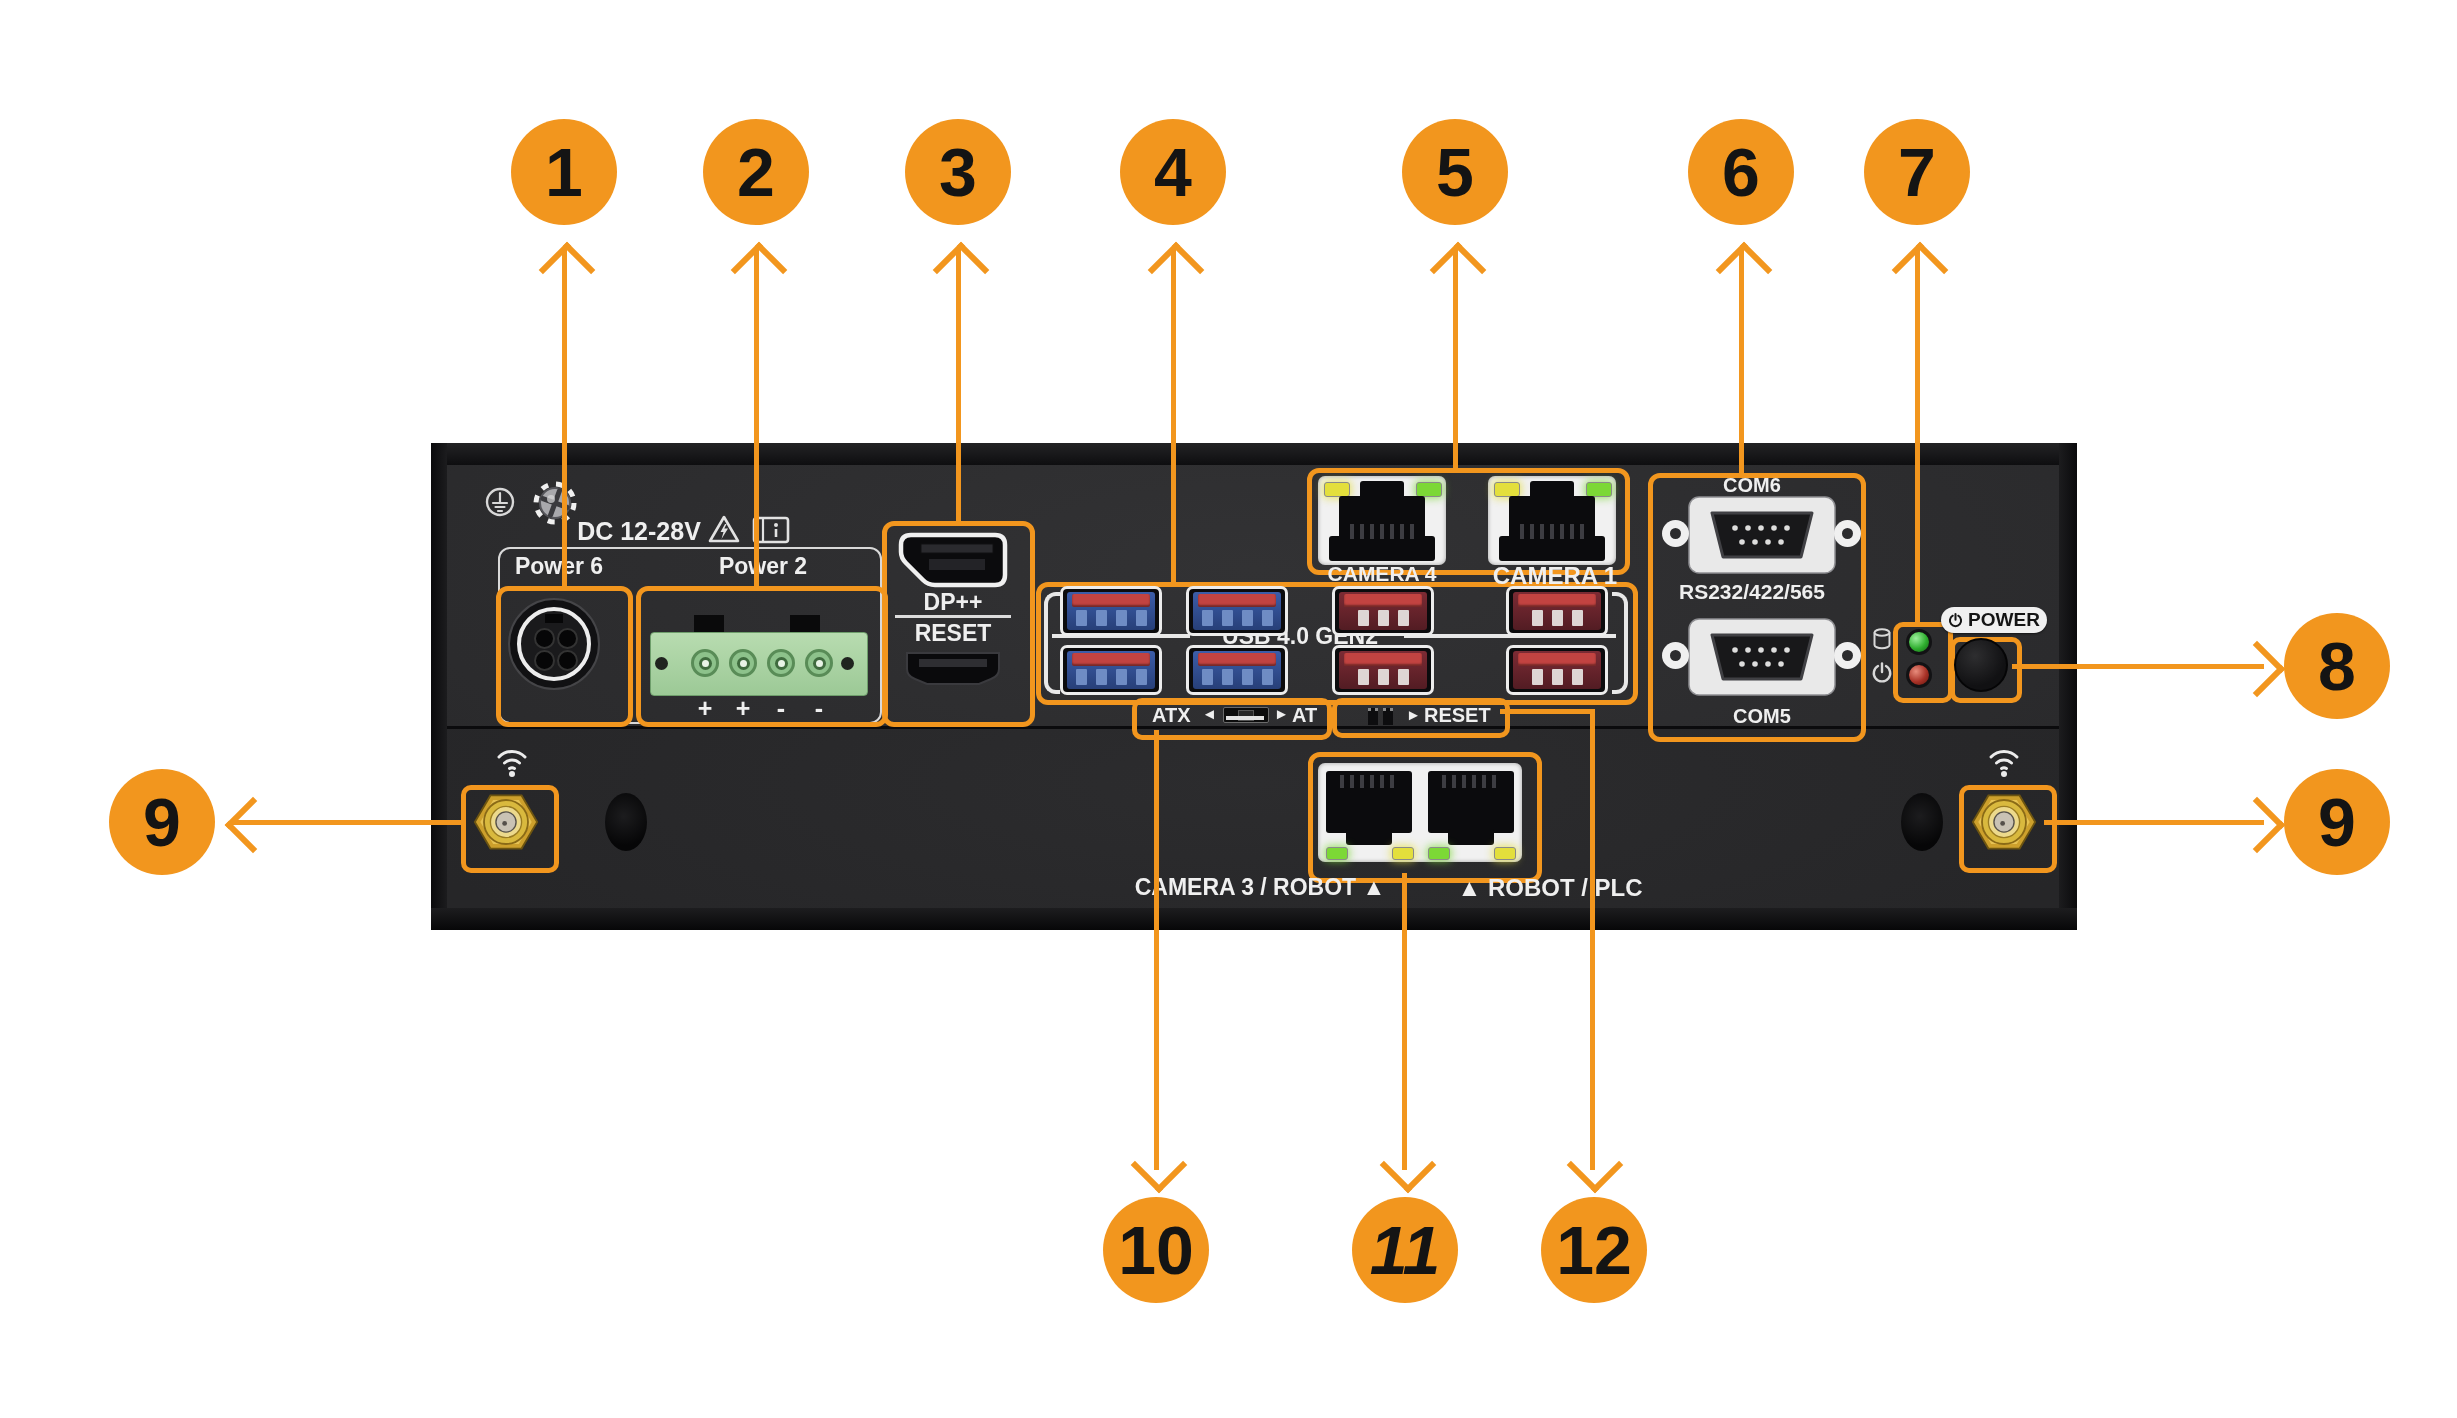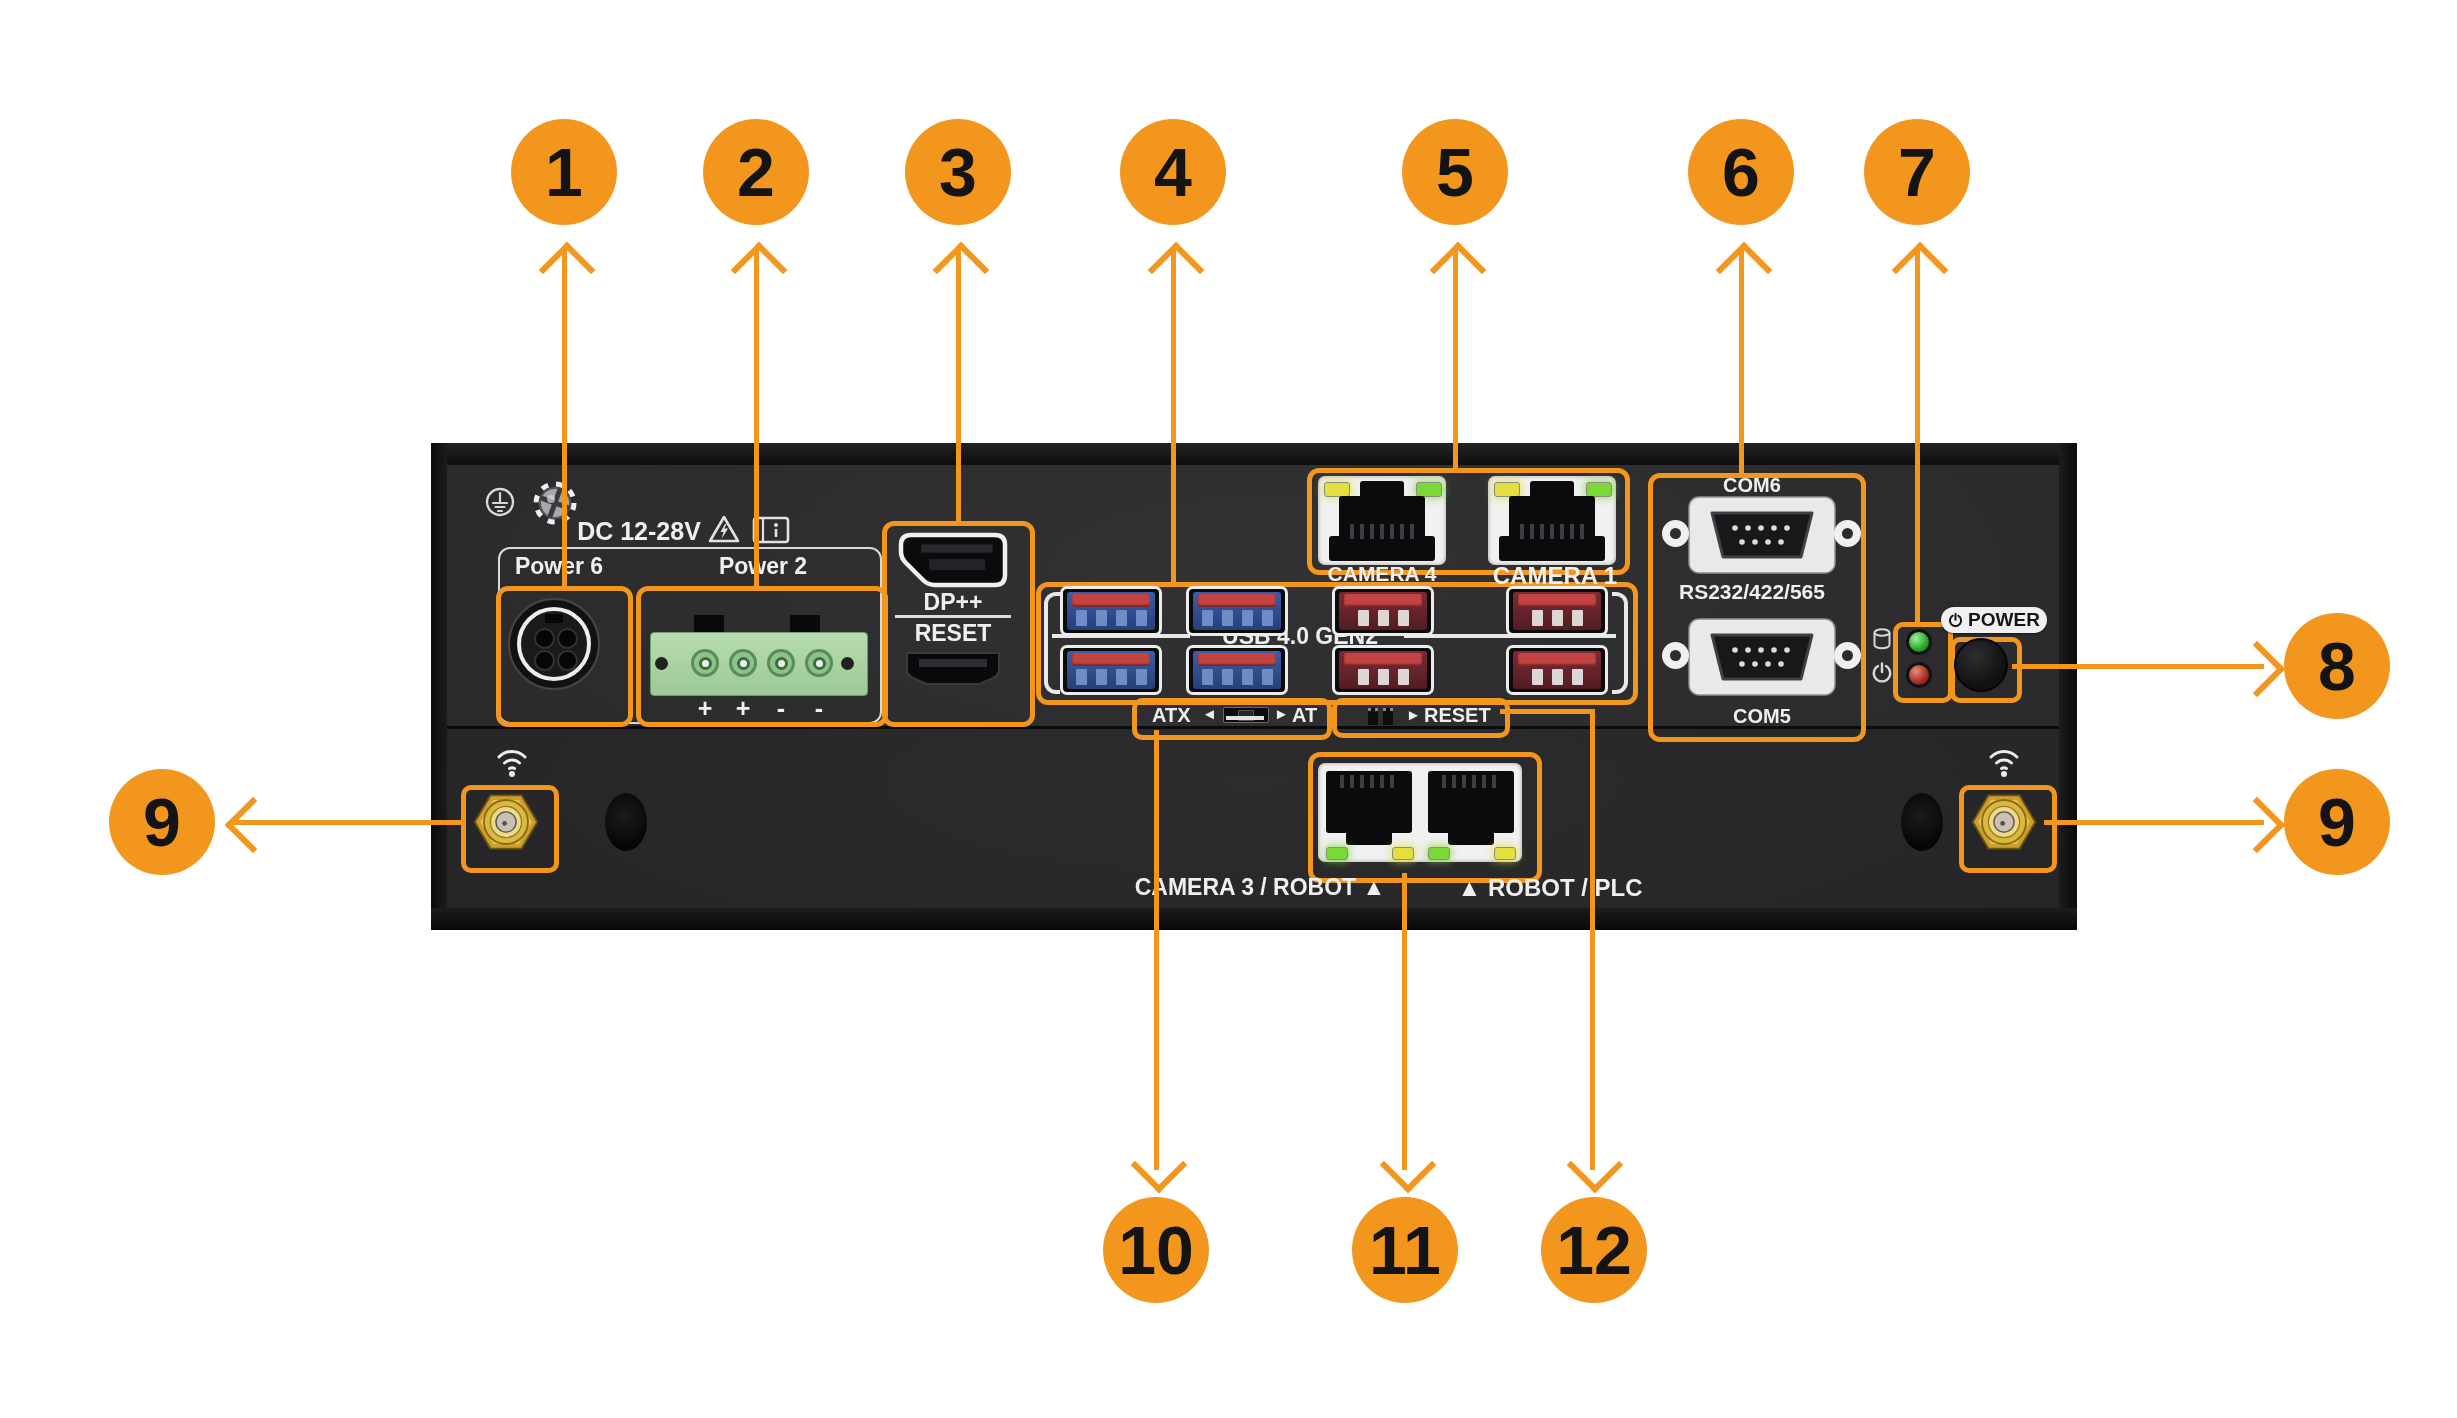--- a/index.html
+++ b/index.html
@@ -455,20 +455,20 @@
   <div class="ln" style="left:230px;top:820px;width:231px;height:5px;"></div>
   <div class="ch left" style="left:233px;top:805px;"></div>
   <div class="cc" style="left:109px;top:769px;">9</div>
 
   <div class="ln" style="left:1154px;top:730px;width:5px;height:440px;"></div>
   <div class="ch down" style="left:1139px;top:1145px;"></div>
   <div class="cc" style="left:1103px;top:1197px;">10</div>
 
   <div class="ln" style="left:1402px;top:873px;width:5px;height:297px;"></div>
   <div class="ch down" style="left:1388px;top:1145px;"></div>
-  <div class="cc" style="left:1352px;top:1197px;">11</div>
+  <div class="cc" style="left:1352px;top:1197px;font-style:italic;">11</div>
 
   <div class="ln" style="left:1500px;top:709px;width:95px;height:5px;"></div>
   <div class="ln" style="left:1590px;top:709px;width:5px;height:461px;"></div>
   <div class="ch down" style="left:1575px;top:1145px;"></div>
   <div class="cc" style="left:1541px;top:1197px;">12</div>
 
 </div>
 
 </body></html>

